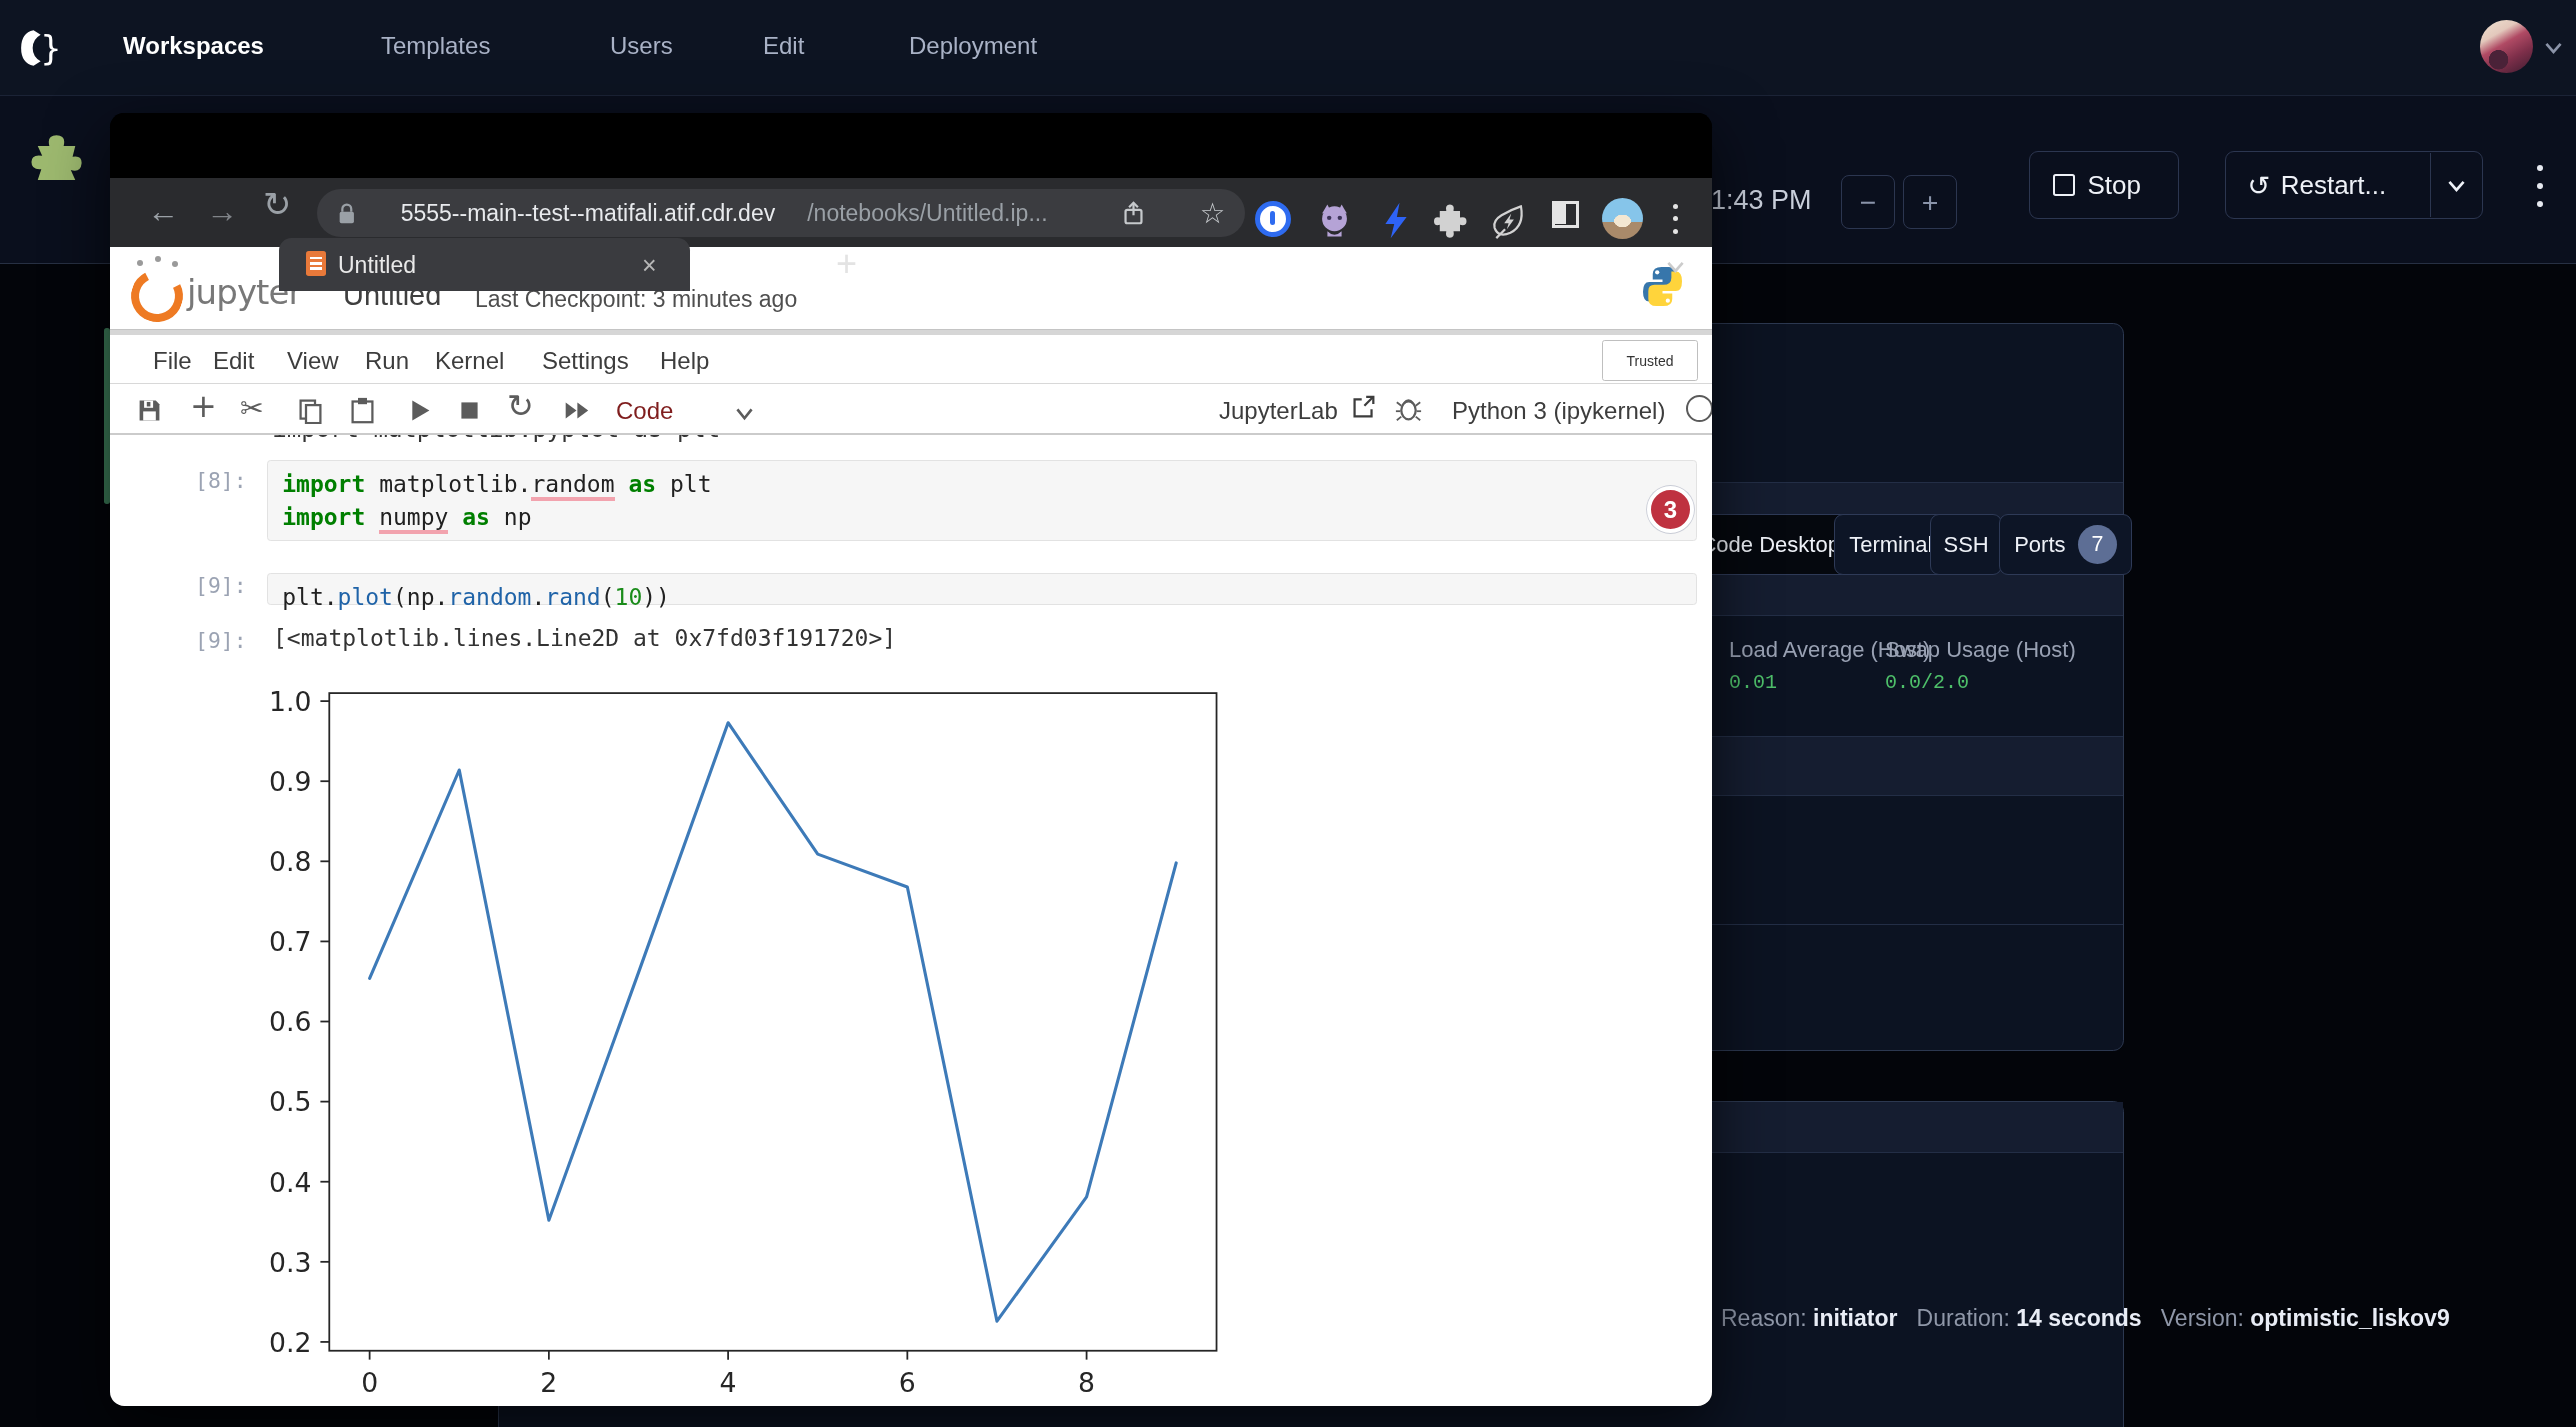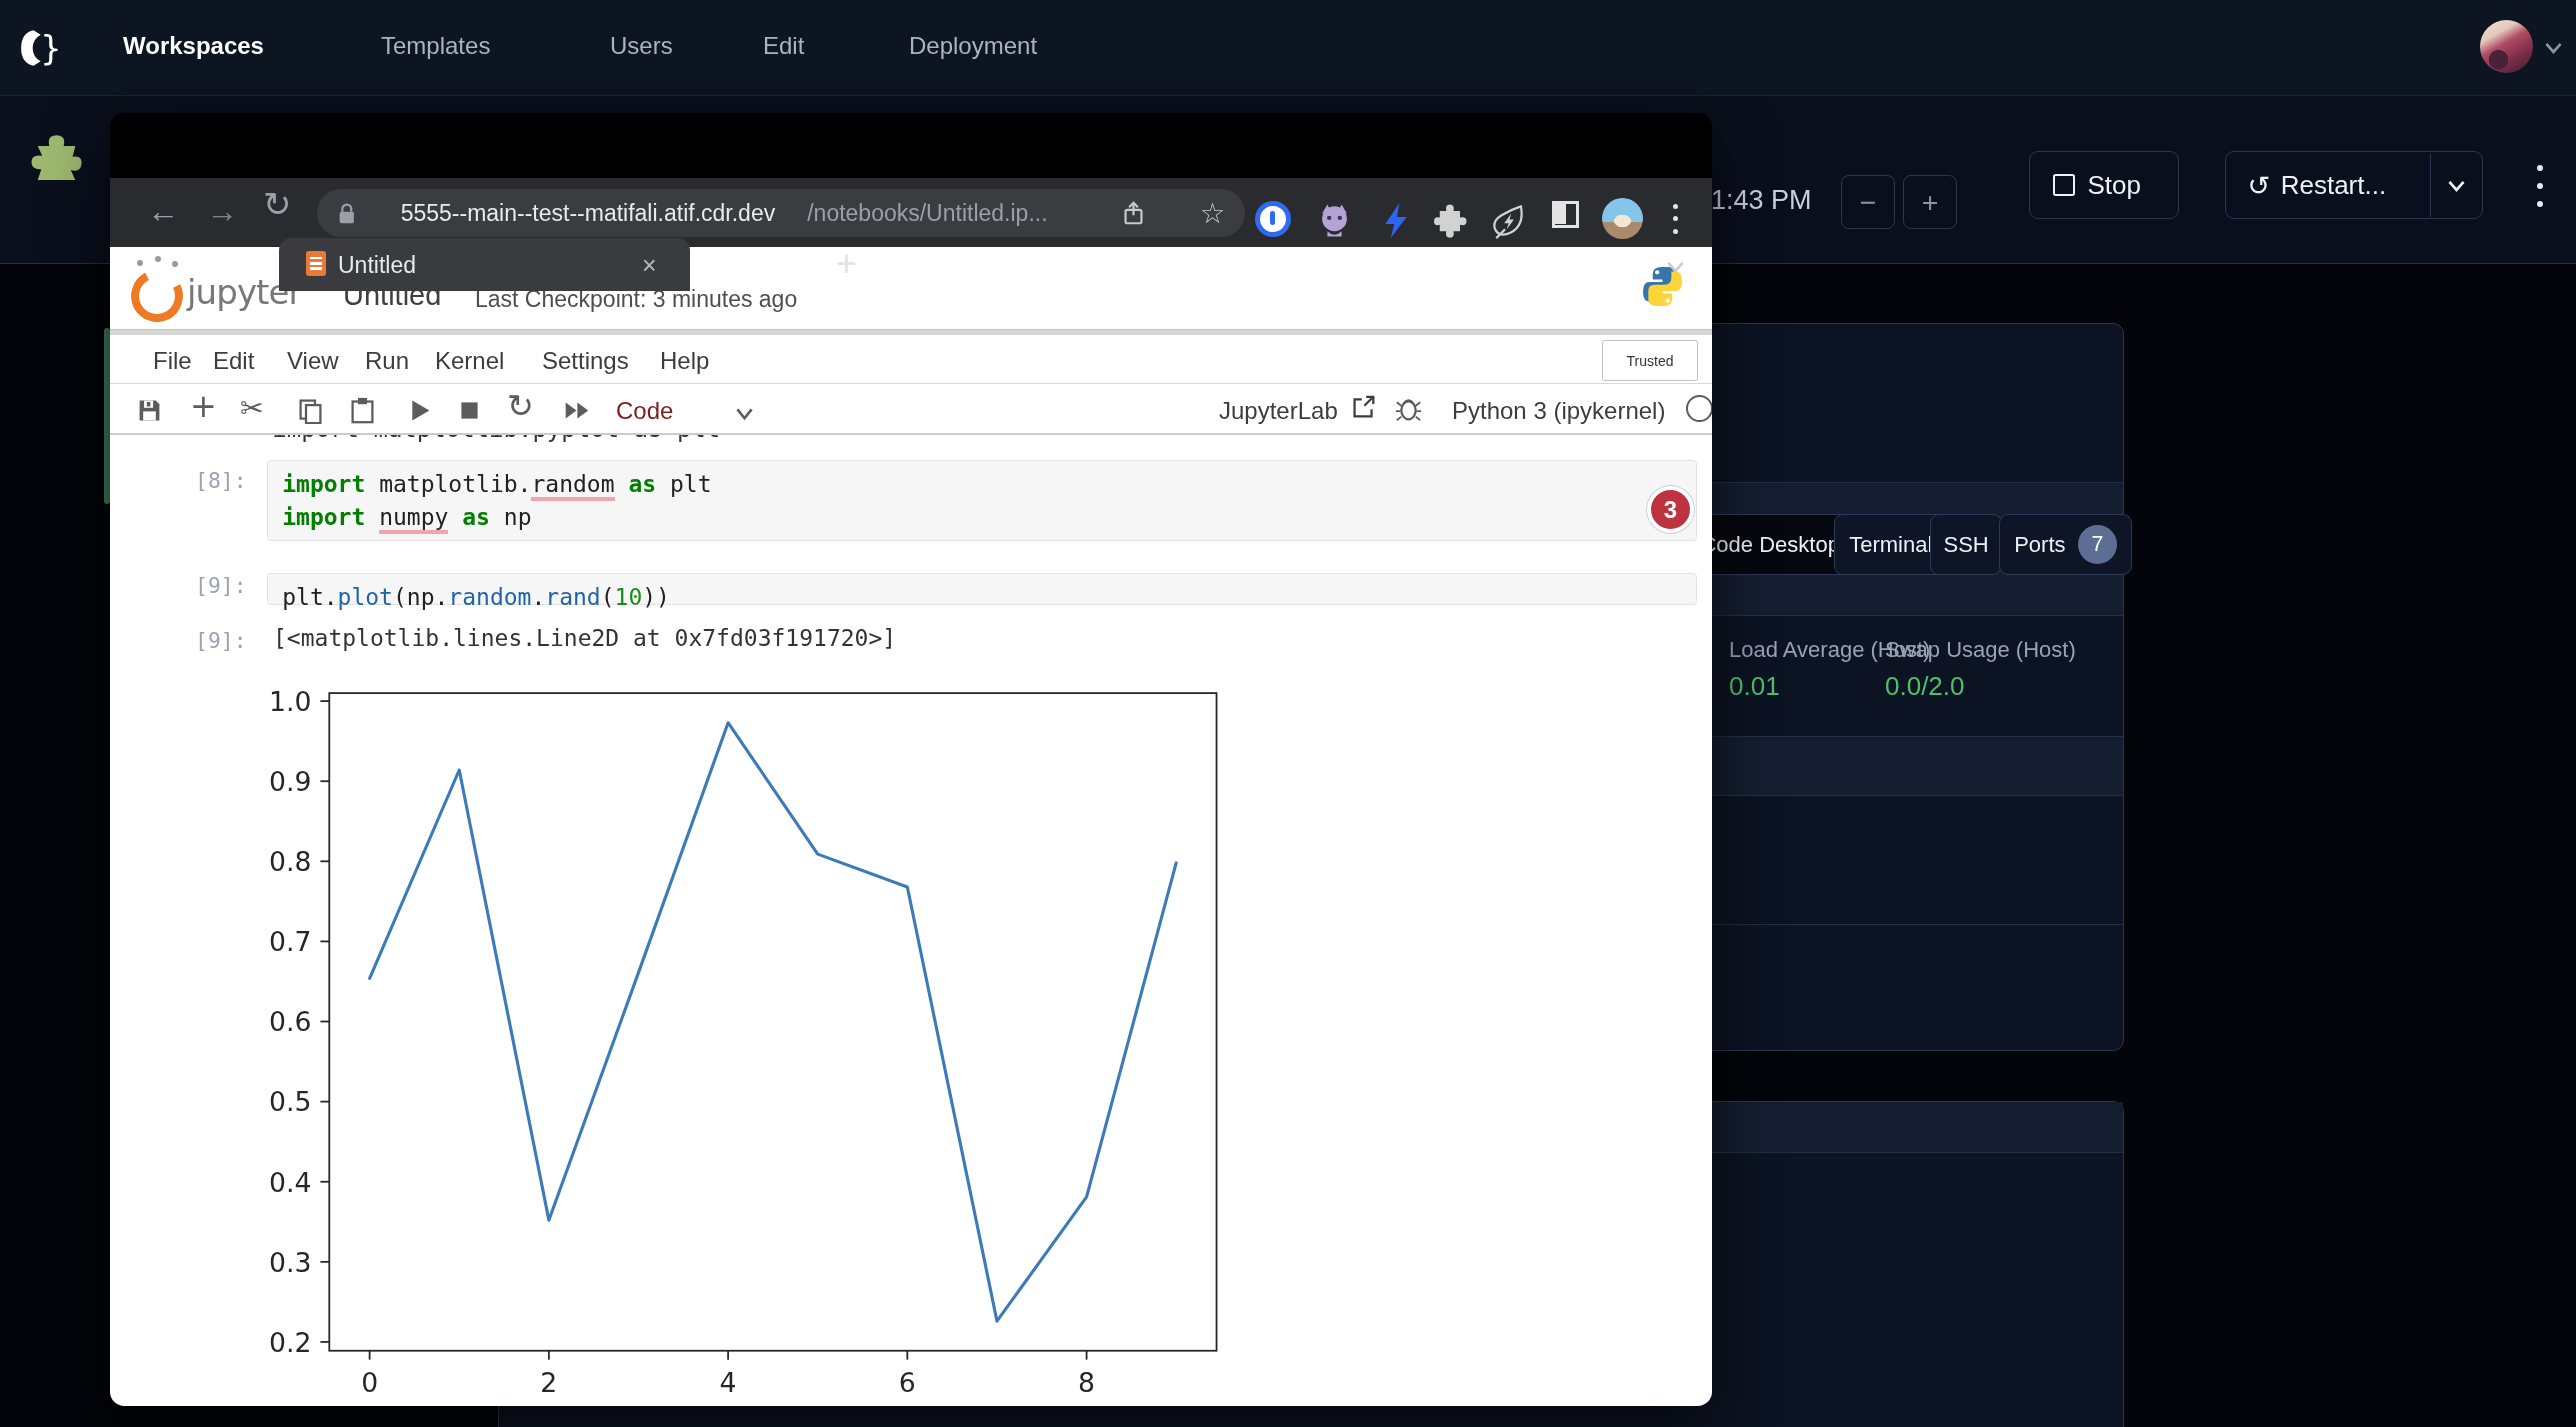--- a/index.html
+++ b/index.html
@@ -32,21 +32,21 @@
   .card1{top:323px;height:728px;border-radius:10.7px;overflow:hidden;}
   .card2{top:1101px;height:327px;border-radius:10.7px 10.7px 0 0;}
   .row-light{background:#151d30;}
   .rowdiv{height:0.9px;background:#232e46;}
   .tabbtn{top:514px;height:61px;border:0.9px solid #2e3a57;border-radius:9px;background:#0d1526;
           color:#eef1f7;font-size:22px;display:flex;align-items:center;justify-content:center;z-index:1;cursor:pointer;box-sizing:border-box;}
   .tabbtn.dark{background:#05080e;}
   .ports-badge{margin-left:12.5px;width:39px;height:39px;border-radius:50%;background:#5d6e95;color:#fff;
                font-size:21.4px;display:flex;align-items:center;justify-content:center;}
   .metric-label{font-size:22px;color:#99a1b3;z-index:1;}
-  .metric-value{font-size:26px;color:#4ec06a;z-index:1;}
+  .metric-value{font-size:20px;color:#4ec06a;z-index:1;font-family:Liberation Mono, monospace;}
   .footline{left:1721px;top:1305px;font-size:23px;color:#8f97a8;z-index:1;}
   .footline b{color:#e9edf6;font-weight:bold;}
   .greenbar{left:104px;top:328px;width:6.2px;height:176px;background:#3c7a58;border-radius:2.7px;z-index:1;}
   .puzzle{left:27px;top:128px;z-index:2;}
 
   
   .browser{left:110px;top:113px;width:1602px;height:1293px;border-radius:14.2px;z-index:10;
            box-shadow:0 21.4px 62px rgba(0,0,0,.65);background:#000;}
   .tabstrip{left:0;top:0;width:1602px;height:65px;background:#000;border-radius:14.2px 14.2px 0 0;}
   .light{border-radius:50%;width:21.4px;height:21.4px;top:135px;}
@@ -176,20 +176,28 @@
   </div>
 
   <span class="abs metric-label" style="left:1729px;top:637px">Load Average (Host)</span>
   <span class="abs metric-value" style="left:1729px;top:671px">0.01</span>
   <span class="abs metric-label" style="left:1885px;top:637px">Swap Usage (Host)</span>
   <span class="abs metric-value" style="left:1885px;top:671px">0.0/2.0</span>
 
   <div class="abs card card2">
     <div class="row-light" style="height:50px"></div>
     <div class="rowdiv"></div>
+  </div>
+  <div class="abs footline">
+    <span>Reason:</span>
+    <b>initiator</b>&nbsp;&nbsp;
+    <span>Duration:</span>
+    <b>14 seconds</b>&nbsp;&nbsp;
+    <span>Version:</span>
+    <b>optimistic_liskov9</b>
   </div>
 
   <div class="abs greenbar"></div>
 
   <div class="abs browser">
     <div class="abs tabstrip"></div>
     <div class="abs light" style="left:147px;background:#f05b51"></div>
     <div class="abs light" style="left:182px;background:#f0b429"></div>
     <div class="abs light" style="left:218px;background:#32c436"></div>
 

